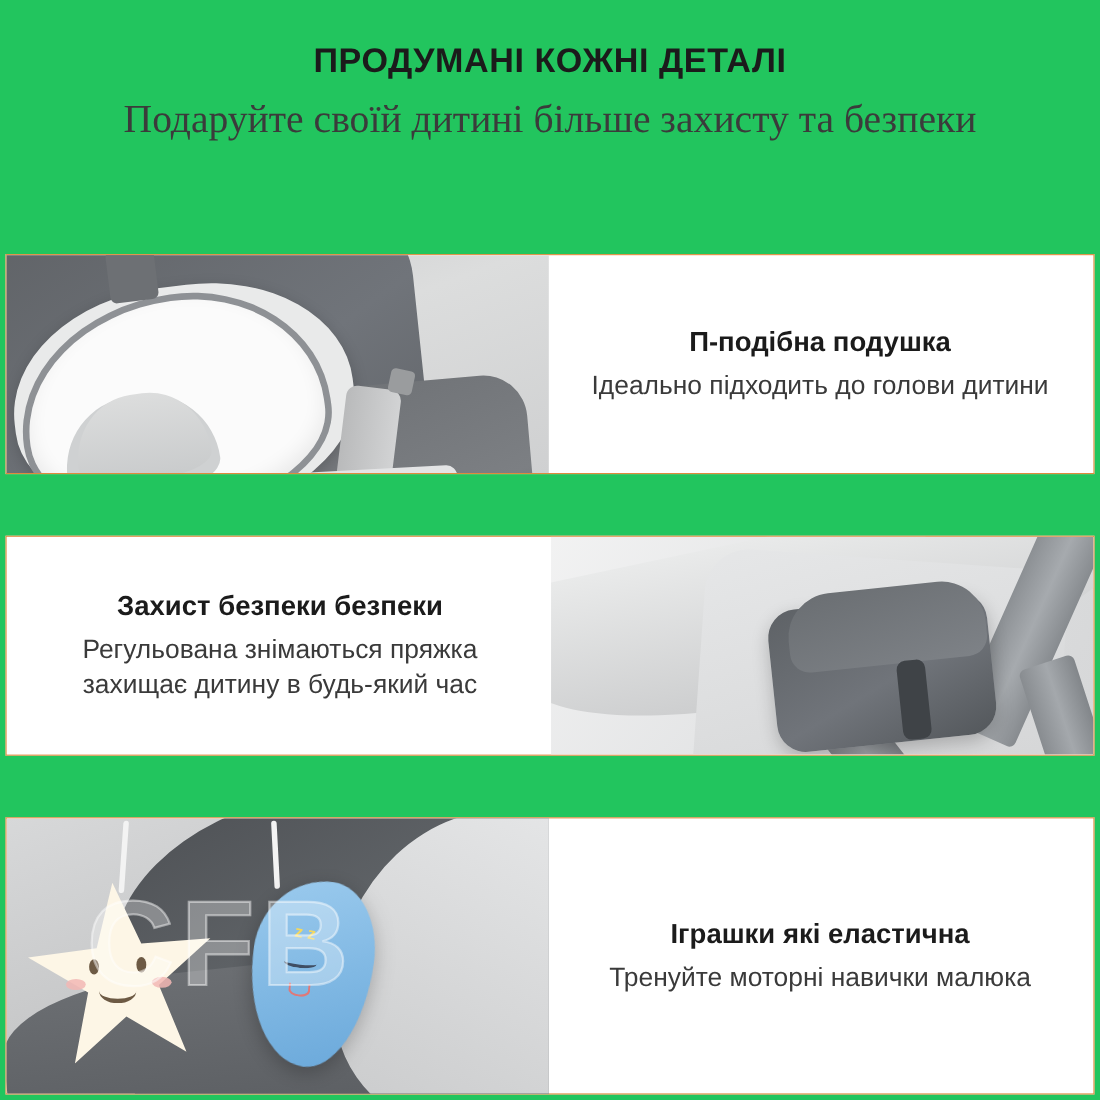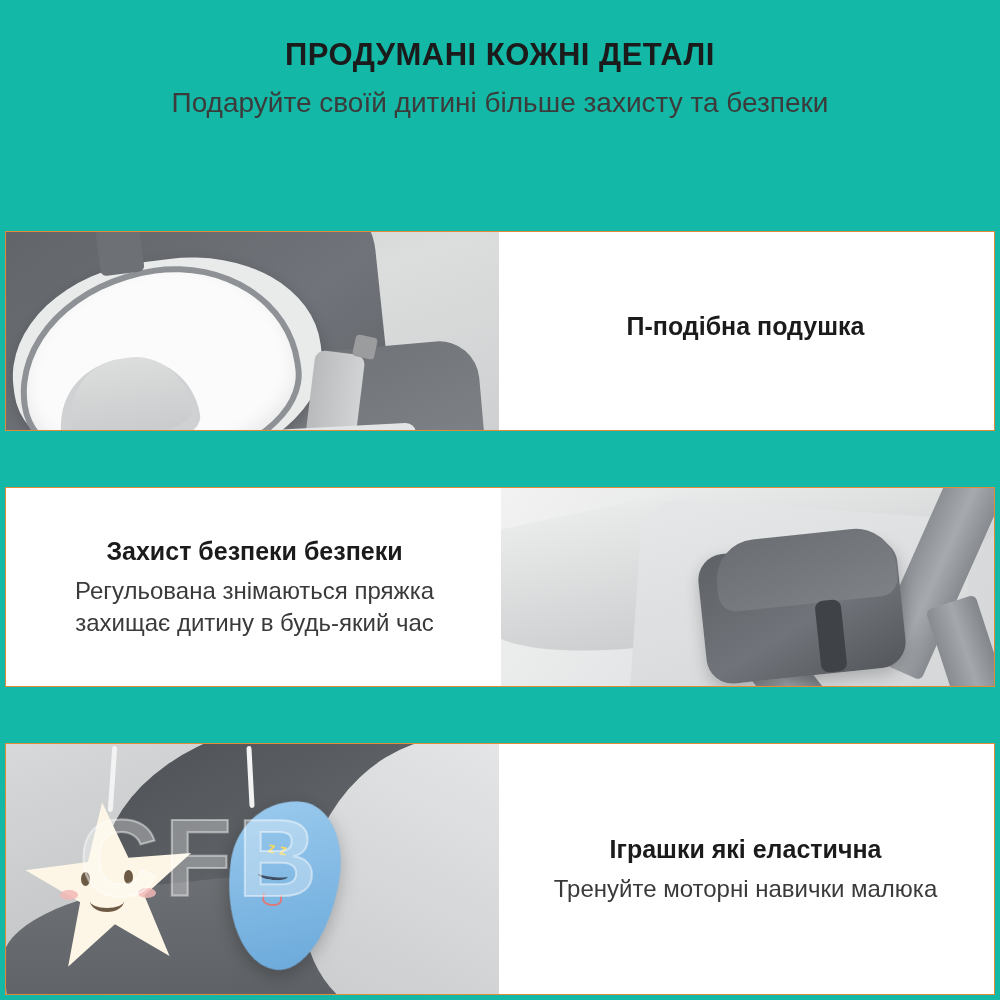--- a/index.html
+++ b/index.html
@@ -12,21 +12,21 @@
     background: #ffffff;
     font-family: "Liberation Sans", sans-serif;
     overflow: hidden;
     position: relative;
   }
 
   .page {
     position: relative;
     width: 1000px;
     height: 1000px;
-    background: #14b8a6;
+    background: #22c55e;
   }
 
   
   .header {
     position: absolute;
     top: 36px;
     left: 0;
     width: 1000px;
     text-align: center;
   }
@@ -34,24 +34,25 @@
     font-size: 31px;
     font-weight: bold;
     letter-spacing: 0.5px;
     color: #1b1b1b;
     margin: 0;
     line-height: 1.2;
   }
   .header-subtitle {
     margin: 12px auto 0;
     width: 830px;
-    font-size: 28px;
+    font-size: 36px;
     color: #3b3b3b;
     line-height: 1.32;
     font-weight: 400;
+    font-family: Liberation Serif, serif;
   }
 
   
   .panel {
     position: absolute;
     left: 5px;
     width: 990px;
     height: 200px;
     border: 1px solid #e08a3c;
     box-sizing: border-box;
@@ -438,20 +439,21 @@
       <div class="p1-notch"></div>
       <div class="p1-notch-in"></div>
       <div class="p1-strap"></div>
       <div class="p1-strap2"></div>
       <div class="p1-buckle"></div>
       <div class="p1-band"></div>
     </div>
 
     <div class="text-block right">
       <h2 class="feature-title">П-подібна подушка</h2>
+      <p class="feature-desc">Ідеально підходить до голови дитини</p>
     </div>
 
   </div>
 
   <div class="panel" id="panel-2">
 
     <div class="text-block left">
       <h2 class="feature-title">Захист безпеки безпеки</h2>
       <p class="feature-desc">Регульована знімаються пряжка захищає дитину в будь-який час</p>
     </div>

